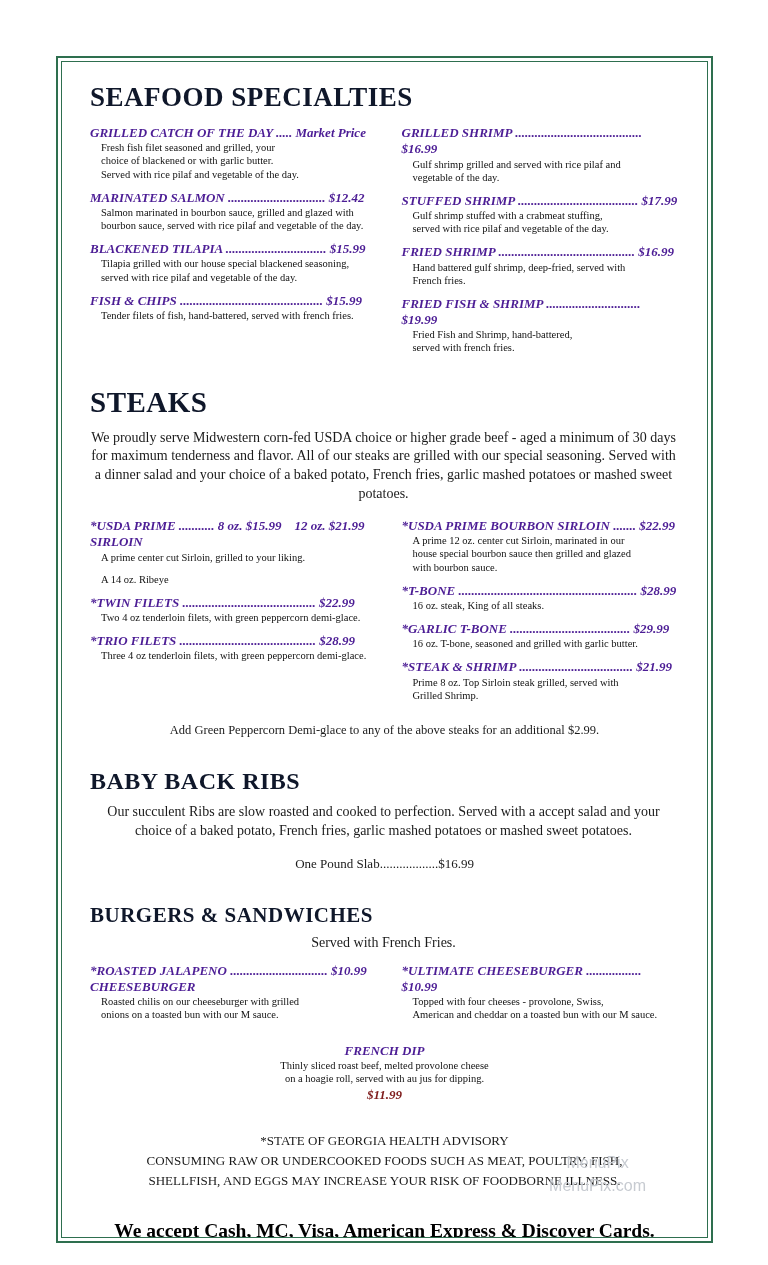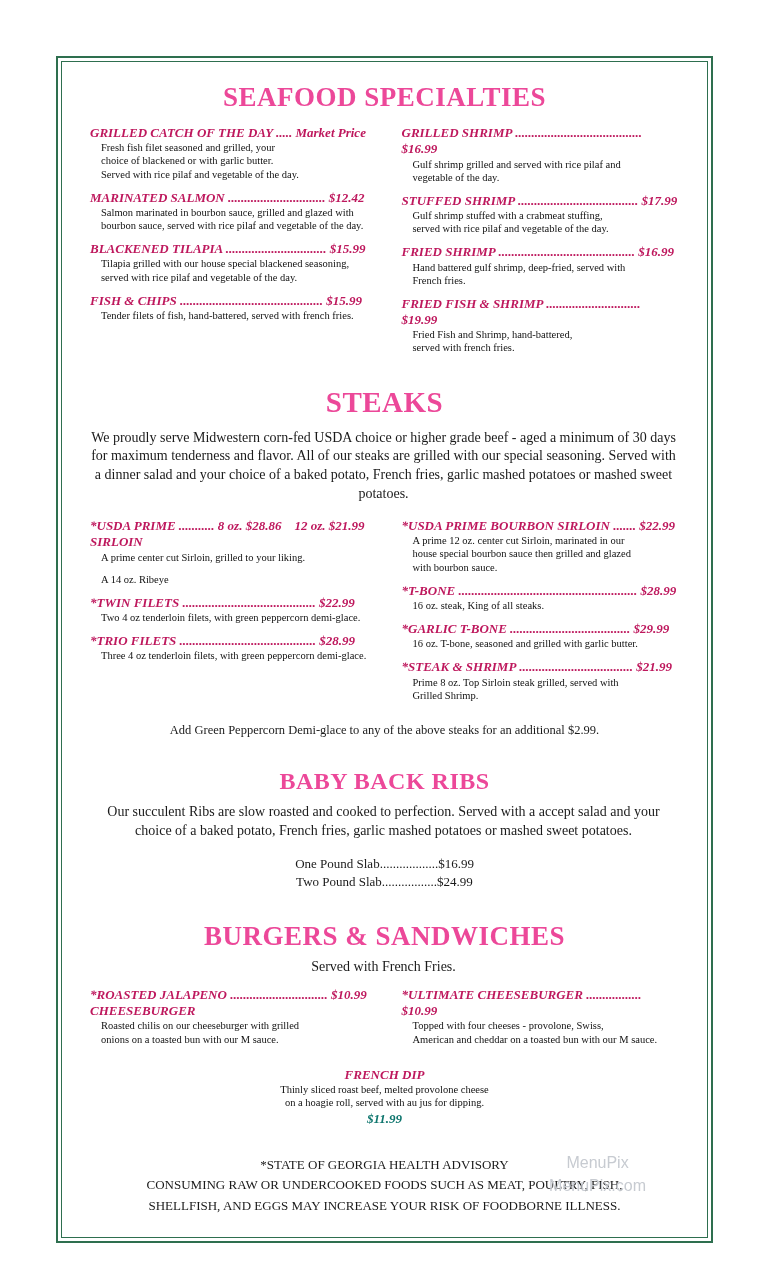--- a/index.html
+++ b/index.html
@@ -23,40 +23,40 @@
   .frame-inner {
     border: 1px solid #2e6f4f;
     width: 100%; height: 100%;
     box-sizing: border-box;
     overflow: hidden;
   }
   .content {
     padding: 14px 28px 0 28px;
   }
   .heading {
-    color: #ec4899;
-    font-weight: bold;
-    text-align: center;
+    color: #0f172a;
+    font-weight: bold;
+    text-align: left;
     margin: 0;
     letter-spacing: 0.5px;
     font-family: Liberation Serif, serif;
   }
   .h-seafood { font-size: 27px; margin: 6px 0 12px 0; }
   .h-steaks  { font-size: 29px; margin: 22px 0 10px 0; }
   .h-ribs    { font-size: 24px; margin: 30px 0 8px 0; }
-  .h-burgers { font-size: 27px; margin: 30px 0 4px 0; }
+  .h-burgers { font-size: 21px; margin: 30px 0 4px 0; }
   .cols {
     display: flex;
     justify-content: space-between;
     gap: 34px;
   }
   .col { width: 48%; }
   .item { margin-bottom: 9px; }
   .item-title {
-    color: #be185d;
+    color: #4c1d95;
     font-weight: bold;
     font-style: italic;
     font-size: 13px;
     line-height: 1.25;
     white-space: pre-wrap;
   }
   .item-desc {
     font-size: 10.5px;
     line-height: 1.25;
     padding-left: 11px;
@@ -77,21 +77,21 @@
   .center-list {
     text-align: center;
     font-size: 13px;
     line-height: 1.4;
     margin-top: 10px;
   }
   .center-item { text-align: center; margin-top: 12px; }
   .center-item .item-title { text-align: center; }
   .center-item .item-desc { padding-left: 0; text-align: center; }
   .center-item .item-price {
-    color: #0f766e;
+    color: #7f1d1d;
     font-weight: bold;
     font-style: italic;
     font-size: 13px;
     margin-top: 2px;
   }
   .advisory {
     text-align: center;
     font-size: 13px;
     line-height: 1.55;
     margin-top: 28px;
@@ -175,21 +175,21 @@
             </div>
           </div>
         </section>
 
         <section>
           <h1 class="heading h-steaks">STEAKS</h1>
           <div class="body-text">We proudly serve Midwestern corn-fed USDA choice or higher grade beef - aged a minimum of 30 days for maximum tenderness and flavor.  All of our steaks are grilled with our special seasoning.  Served with a dinner salad and your choice of a baked potato, French fries, garlic mashed potatoes or mashed sweet potatoes.</div>
           <div class="cols">
             <div class="col">
               <div class="item">
-                <div class="item-title">*USDA PRIME ........... 8 oz. $28.86    12 oz. $21.99</div>
+                <div class="item-title">*USDA PRIME ........... 8 oz. $15.99    12 oz. $21.99</div>
                 <div class="item-title">SIRLOIN</div>
                 <div class="item-desc">A prime center cut Sirloin, grilled to your liking.</div>
               </div>
               <div class="item">
                 <div class="item-desc">A 14 oz. Ribeye</div>
               </div>
               <div class="item">
                 <div class="item-title">*TWIN FILETS ......................................... $22.99</div>
                 <div class="item-desc">Two 4 oz tenderloin filets, with green peppercorn demi-glace.</div>
               </div>
@@ -221,21 +221,20 @@
             </div>
           </div>
           <div class="note-text">Add Green Peppercorn Demi-glace to any of the above steaks for an additional $2.99.</div>
         </section>
 
         <section>
           <h1 class="heading h-ribs">BABY BACK RIBS</h1>
           <div class="body-text">Our succulent Ribs are slow roasted and cooked to perfection.  Served with a accept salad and your choice of a baked potato, French fries, garlic mashed potatoes or mashed sweet potatoes.</div>
           <div class="center-list">
             <div>One Pound Slab..................$16.99</div>
-            <div>Two Pound Slab.................$24.99</div>
           </div>
         </section>
 
         <section>
           <h1 class="heading h-burgers">BURGERS &amp; SANDWICHES</h1>
           <div class="body-text" style="margin-bottom:10px;">Served with French Fries.</div>
           <div class="cols">
             <div class="col">
               <div class="item">
                 <div class="item-title">*ROASTED JALAPENO .............................. $10.99</div>

